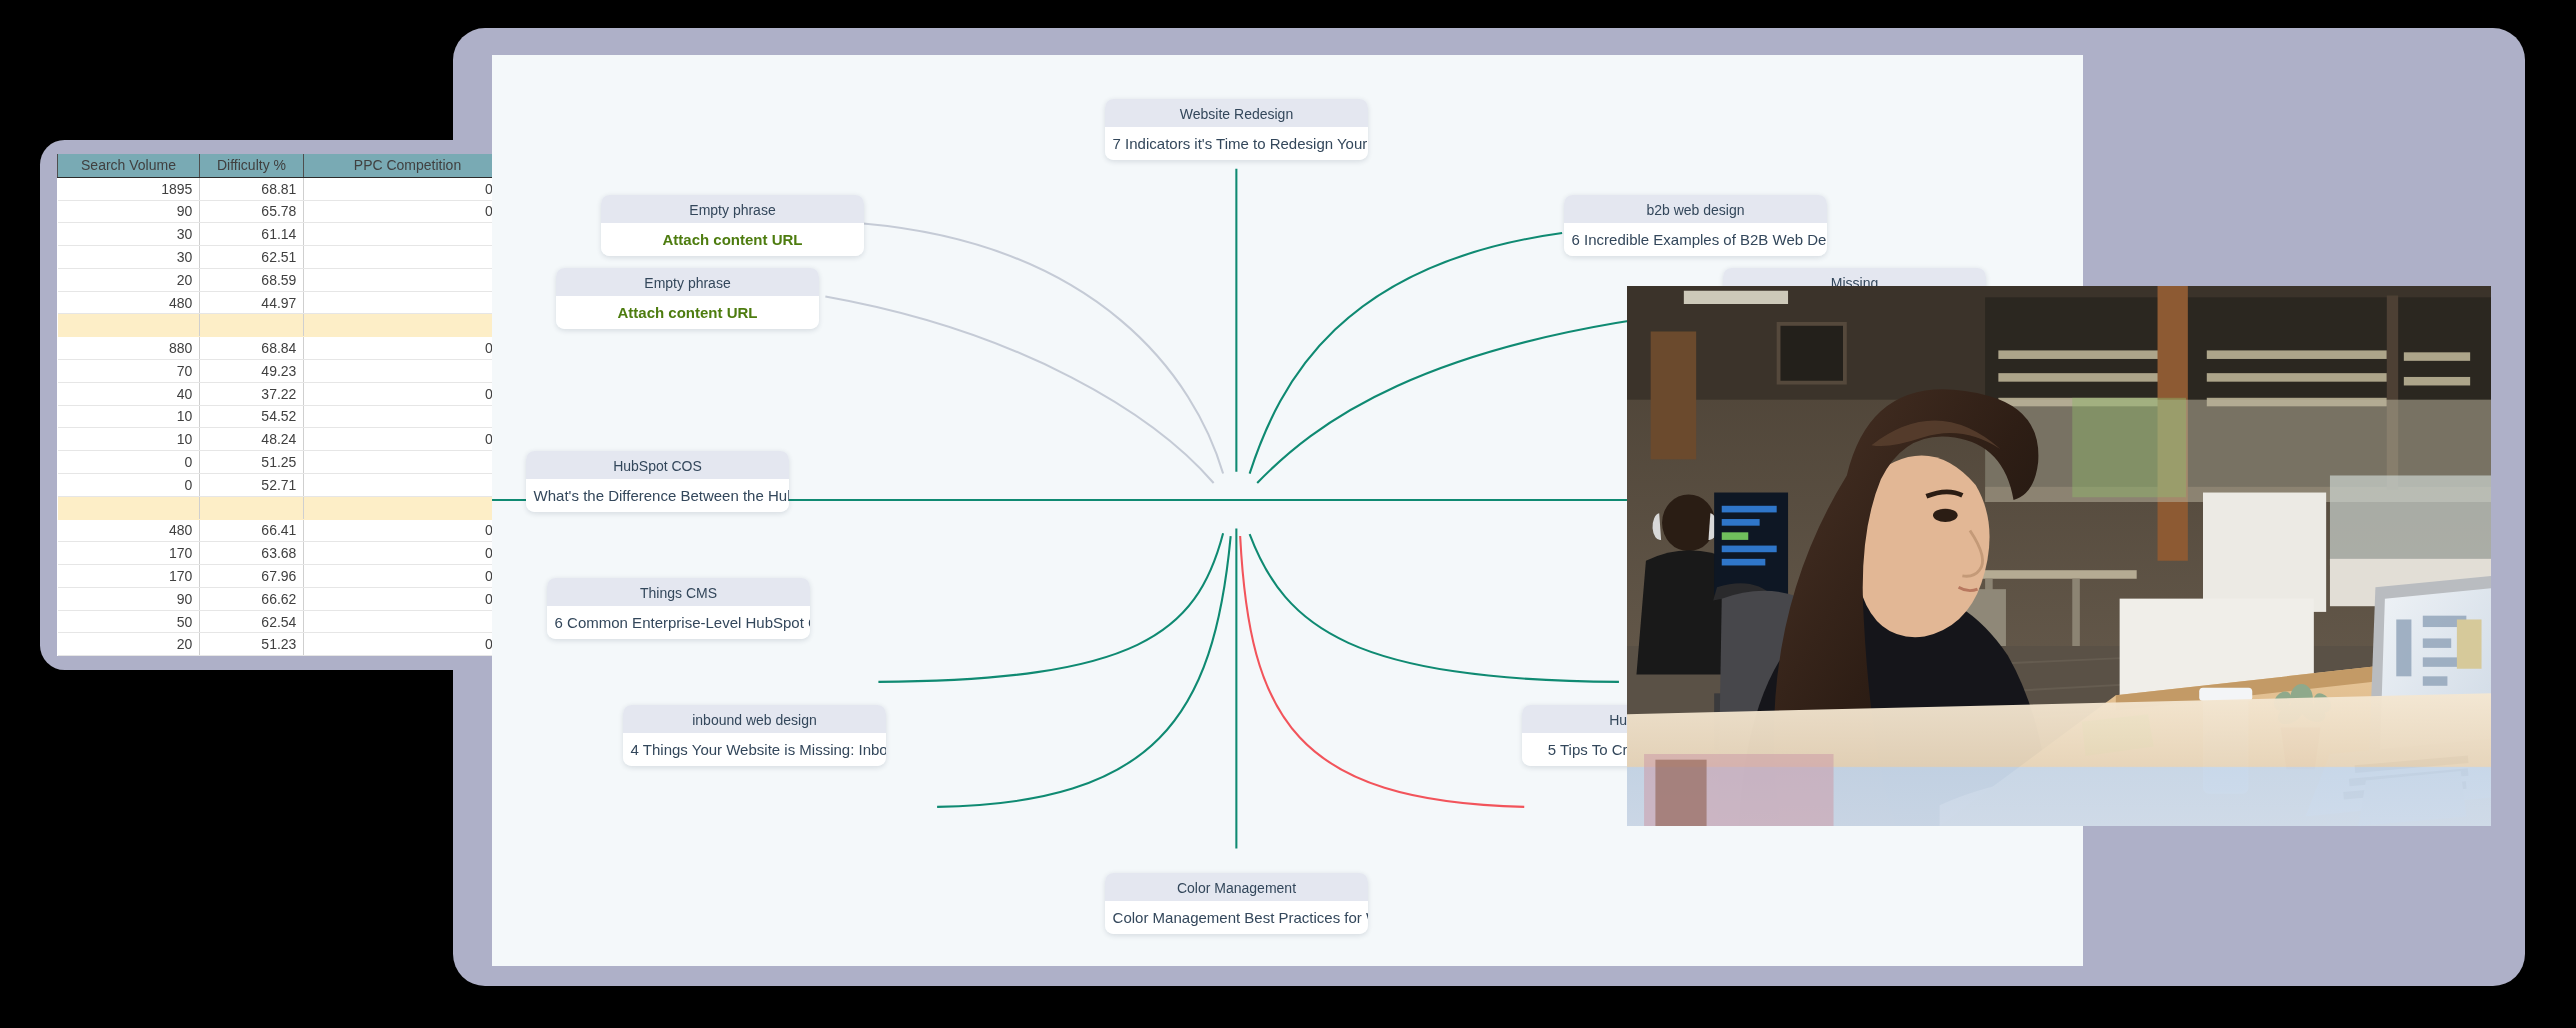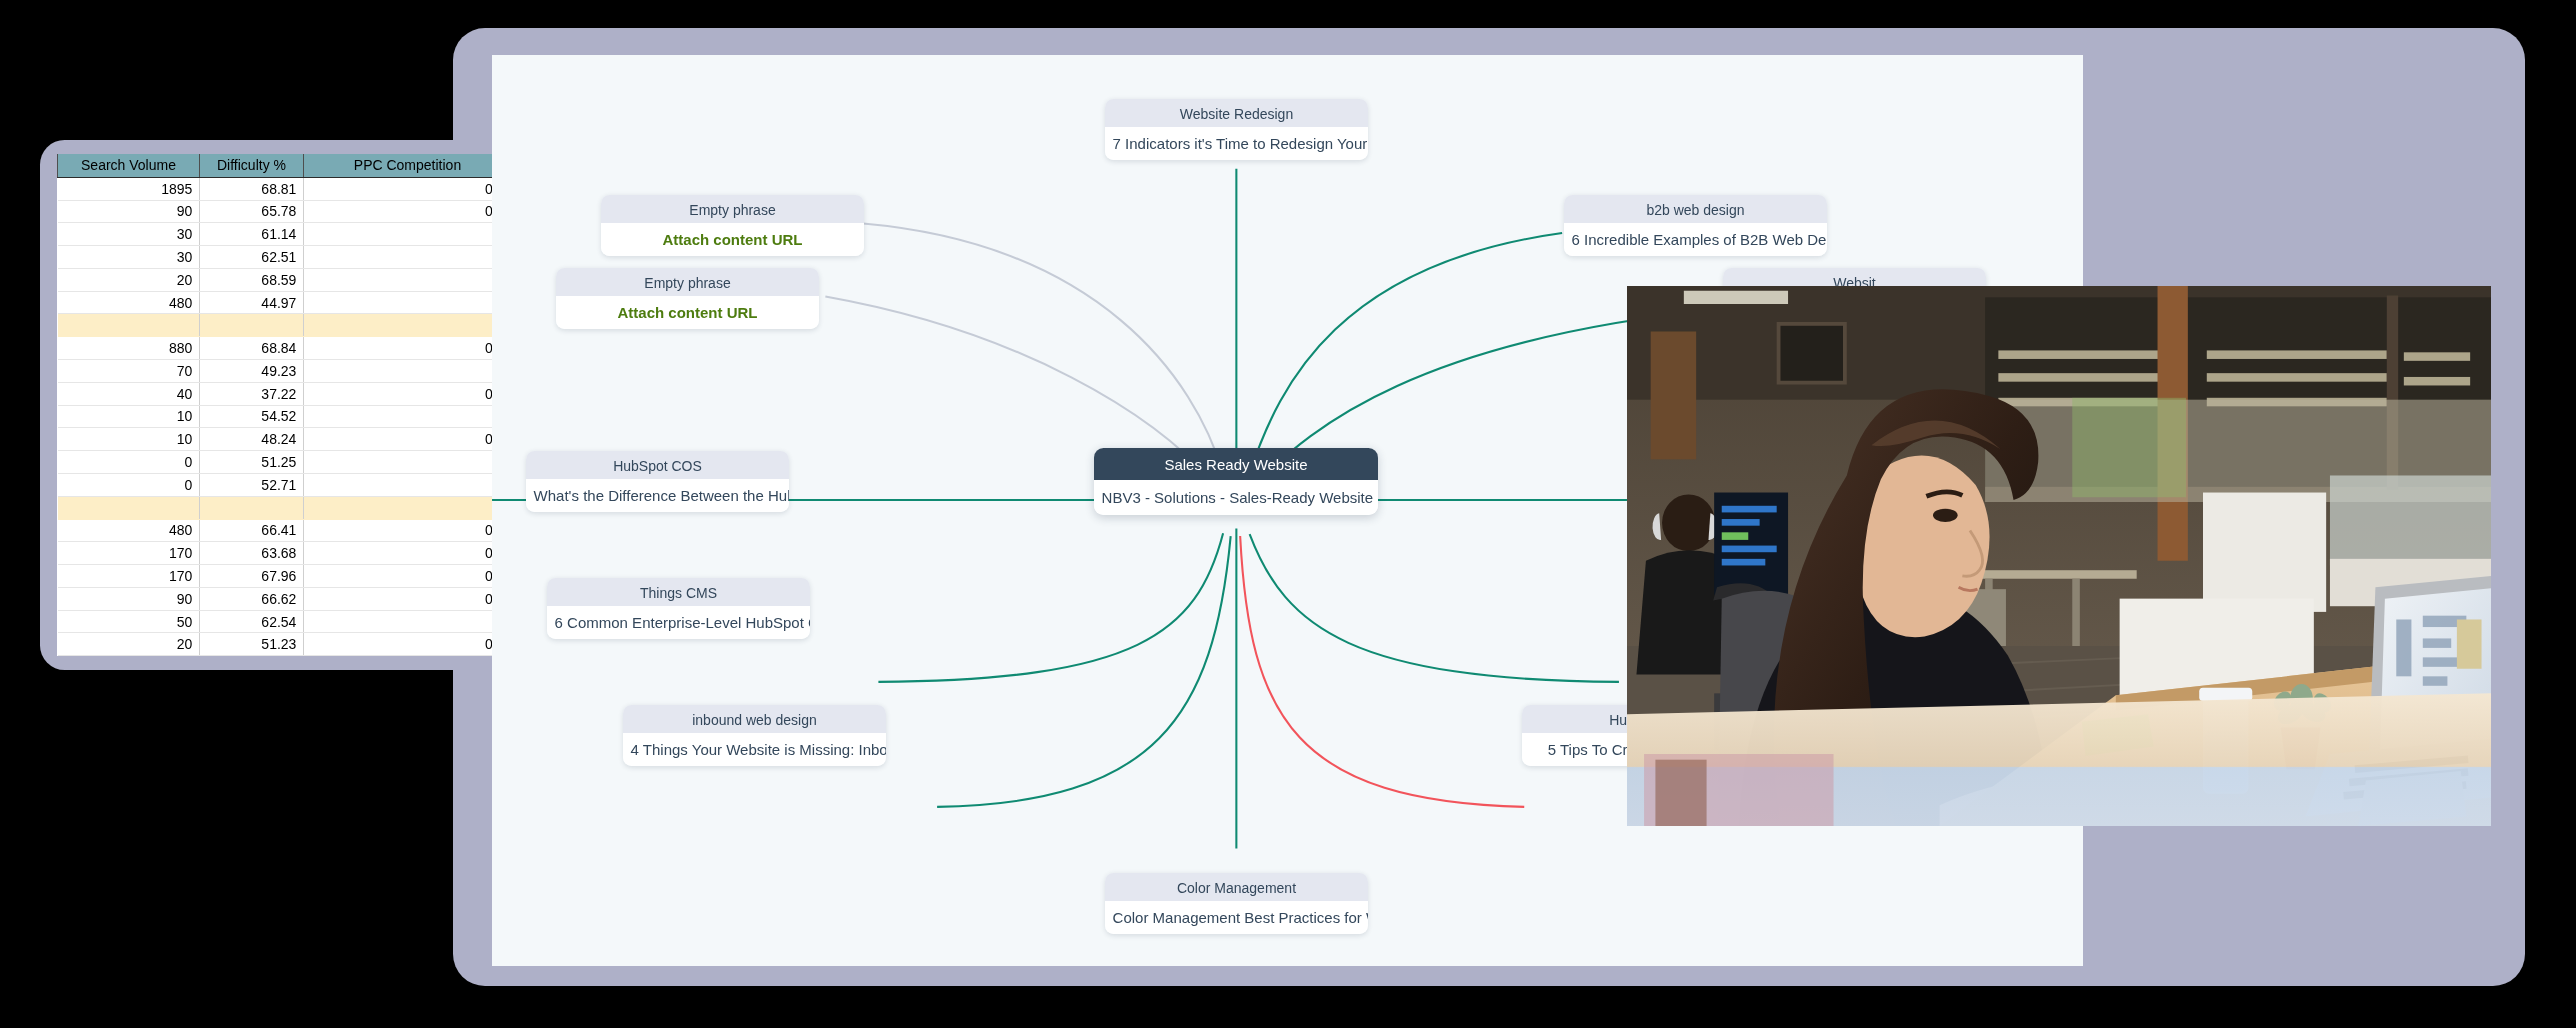--- a/index.html
+++ b/index.html
@@ -7,21 +7,21 @@
 
   #stage{position:relative;width:2576px;height:1029px;background:#000;}
 
   
   .backdrop{position:absolute;background:#aeb0c8;border-radius:32px;}
   #bd-table{left:40px;  top:140px; width:492px;  height:530px; border-radius:24.6px;}
   #bd-map{  left:453px; top:28px;  width:2072px; height:958px;}
 
   
   #sheet{position:absolute;left:57px;top:154px;width:474px;height:502px;background:#fff;overflow:hidden;}
-  table.ss{border-collapse:collapse;width:606px;table-layout:fixed;font-size:14px;color:#000000;}
+  table.ss{border-collapse:collapse;width:606px;table-layout:fixed;font-size:14px;color:#404040;}
   table.ss th{background:#79aab4;border:0.9px solid #4e4e4e;border-top:none;border-bottom:1.9px solid #2b2b2b;
     font-weight:400;font-size:14px;height:21px;padding:0.9px 3.8px;text-align:center;white-space:nowrap;}
   table.ss td{border-right:0.9px solid #cfcfcf;border-bottom:0.9px solid #e6e6e6;height:20px;
     padding:0.9px 6.6px 0.9px 3.8px;text-align:right;white-space:nowrap;background:#fff;}
   table.ss tr.sep td{background:#fdeec7;border-bottom:0.9px solid #fdeec7;}
   .col-a{width:142px;} .col-b{width:104px;} .col-c{width:208px;} .col-d{width:152px;}
 
   
   #map{position:absolute;left:492px;top:55px;width:1591px;height:911px;background:#f4f8fa;overflow:hidden;text-decoration:underline;}
   #map svg{position:absolute;left:0;top:0;width:1591px;height:911px;}
@@ -266,21 +266,21 @@
       <div class="nh">inbound web design</div>
       <div class="nb">4 Things Your Website is Missing: Inbou...</div>
     </div>
 
     <div class="node" style="left:1072px;top:140px;">
       <div class="nh">b2b web design</div>
       <div class="nb">6 Incredible Examples of B2B Web Desi...</div>
     </div>
 
     <div class="node" style="left:1231px;top:213px;">
-      <div class="nh">Websit</div>
+      <div class="nh">Missing</div>
       <div class="nb">Not Just Insight: C</div>
     </div>
 
     <div class="node" style="left:1231px;top:396px;">
       <div class="nh">B2</div>
       <div class="nb">B2B Website</div>
     </div>
 
     <div class="node" style="left:1231px;top:523px;">
       <div class="nh">We</div>
@@ -290,24 +290,20 @@
     <div class="node" style="left:1030px;top:650px;">
       <div class="nh">HubSpot COS</div>
       <div class="nb">5 Tips To Create a Sales-Ready</div>
     </div>
 
     <div class="node" style="left:613px;top:818px;">
       <div class="nh">Color Management</div>
       <div class="nb">Color Management Best Practices for W...</div>
     </div>
 
-    <div id="center-node" style="left:602px;top:393px;">
-      <div class="nh">Sales Ready Website</div>
-      <div class="nb">NBV3 - Solutions - Sales-Ready Website</div>
-    </div>
   </div>
 
   <div id="photo">
     <svg class="scene" viewBox="0 0 912 570" preserveAspectRatio="none">
       <defs>
         <linearGradient id="wall" x1="0" y1="0" x2="0" y2="1">
           <stop offset="0" stop-color="#4a4034"></stop>
             <stop offset="1" stop-color="#6d6152"></stop>
         </linearGradient>
         <linearGradient id="hairg" x1="0" y1="0" x2="1" y2="1">

